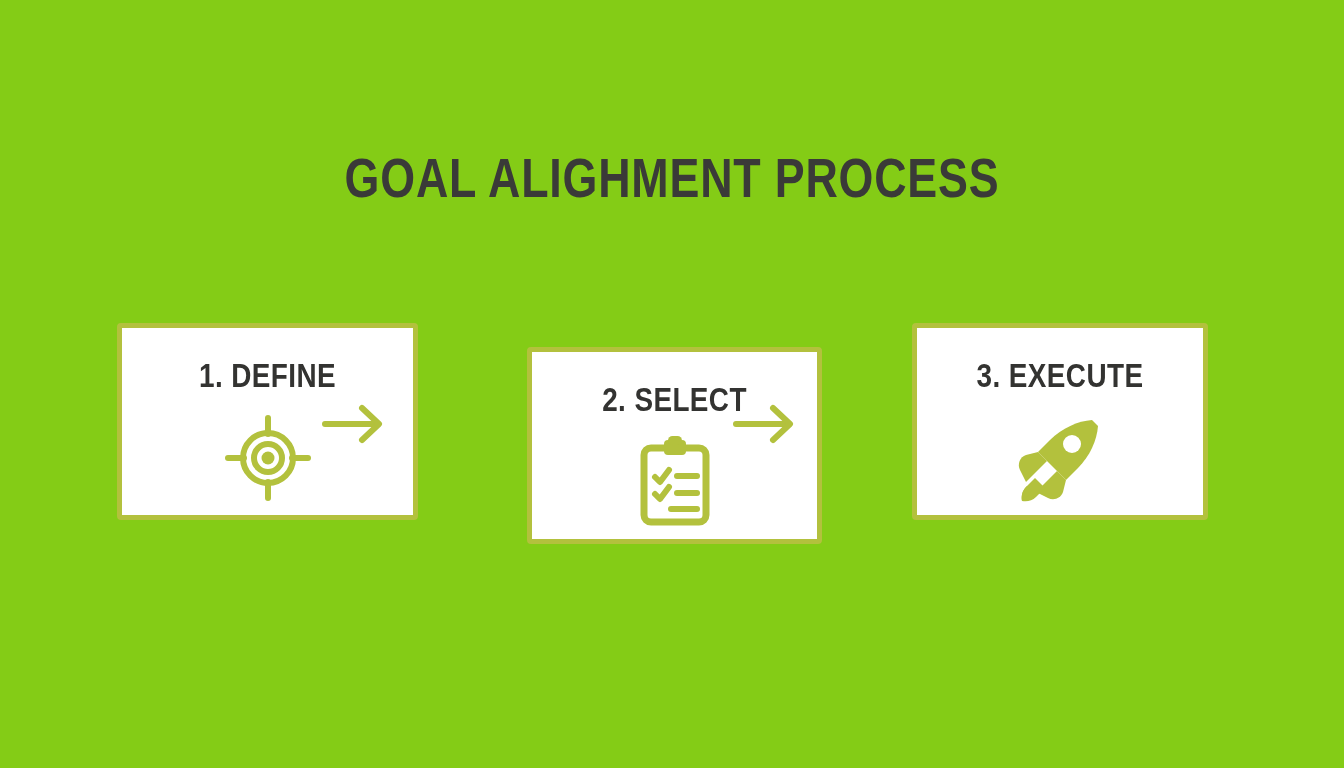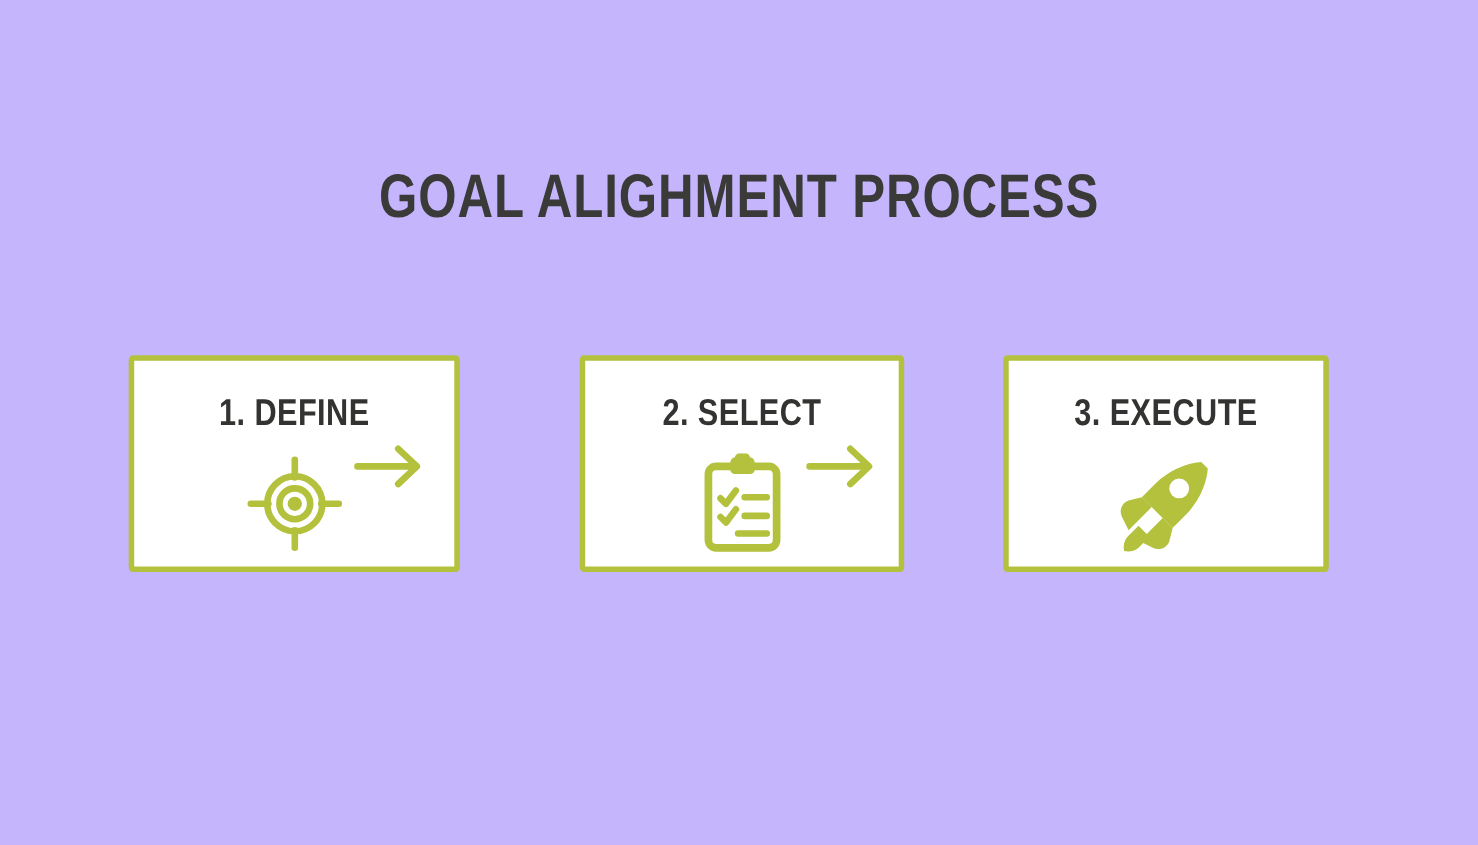--- a/index.html
+++ b/index.html
@@ -11,21 +11,21 @@
     height: 768px;
     background: #fdfdfb;
     font-family: "Liberation Sans", sans-serif;
     overflow: hidden;
   }
 
   .slide {
     position: relative;
     width: 1344px;
     height: 768px;
-    background: #c4b5fd;
+    background: #84cc16;
   }
 
   
   .title {
     position: absolute;
     left: 0;
     top: 146px;
     width: 1344px;
     text-align: center;
     color: #3a3a38;
@@ -51,21 +51,21 @@
   .step-card {
     position: absolute;
     top: 0;
     height: 197px;
     box-sizing: border-box;
     border: 5px solid #b3c13d;
     border-radius: 4px;
     background: #ffffff;
   }
   .step-card.s1 { left: 117px; width: 301px; }
-  .step-card.s2 { left: 527px; width: 295px; }
+  .step-card.s2 { left: 527px; width: 295px; margin-top: 24px; }
   .step-card.s3 { left: 912px; width: 296px; }
 
   .step-label {
     position: absolute;
     left: 0;
     top: 28px;
     width: 100%;
     text-align: center;
     color: #333331;
     font-family: "Liberation Sans", sans-serif;

